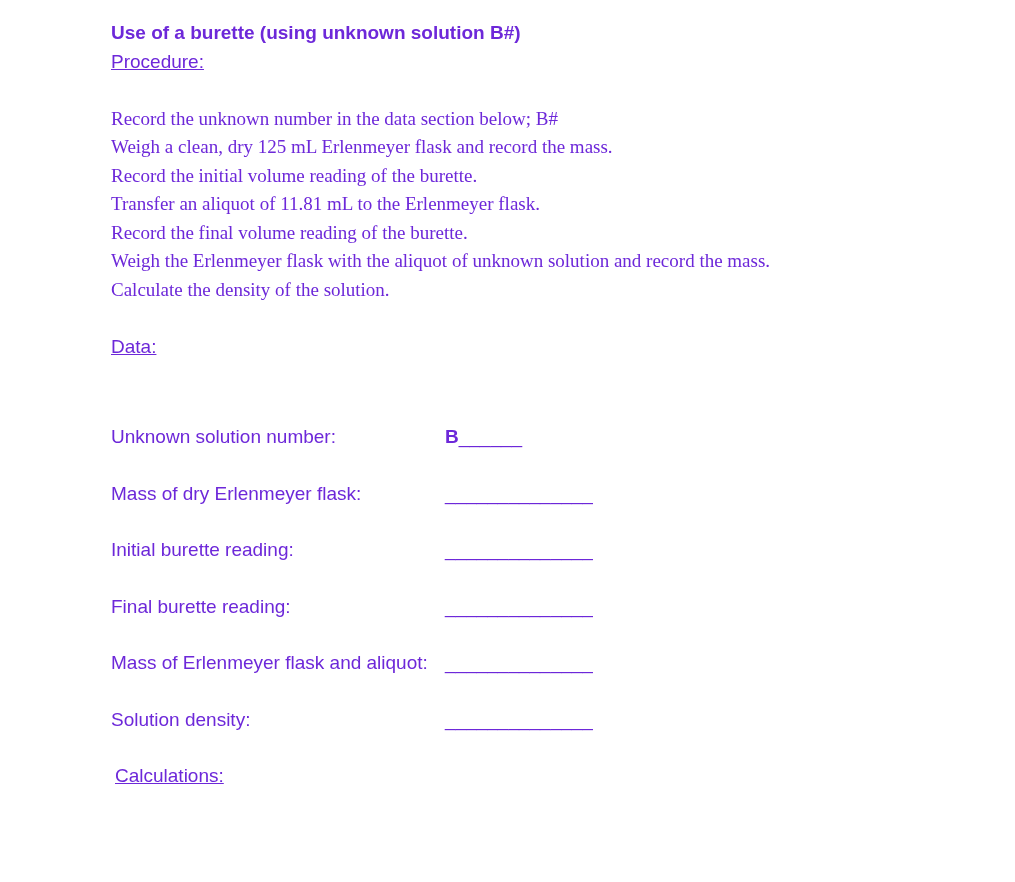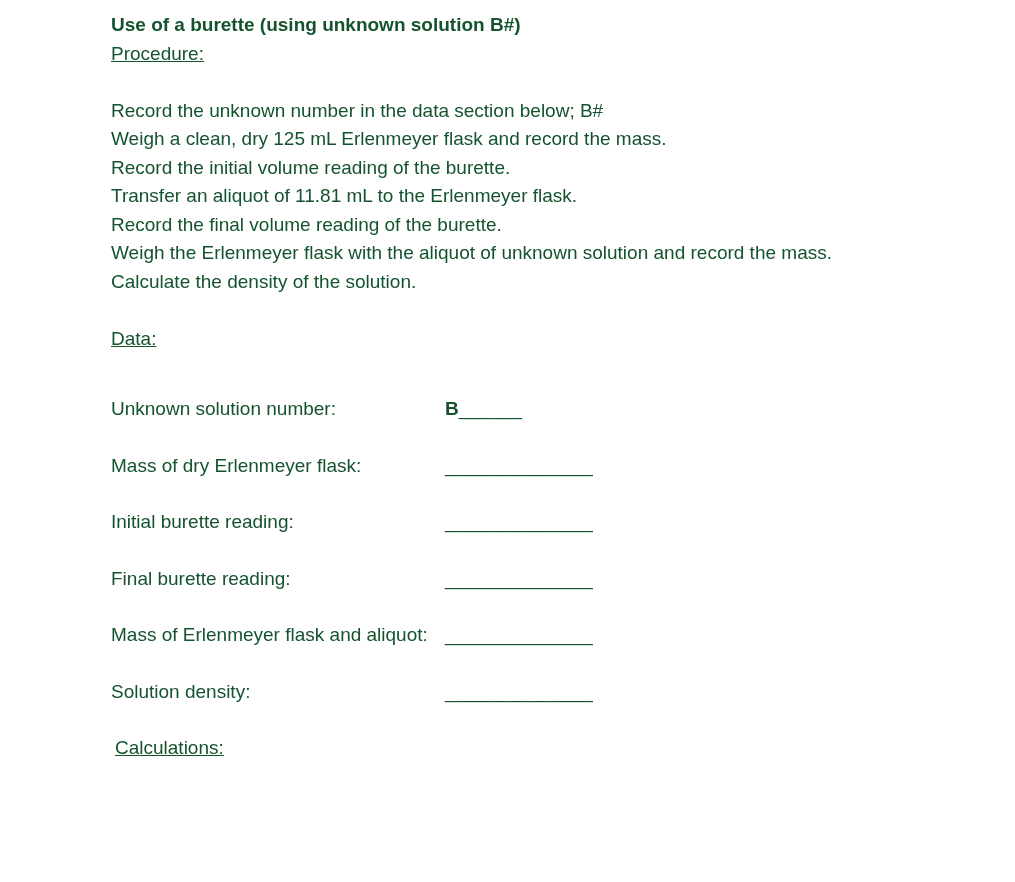--- a/index.html
+++ b/index.html
@@ -2,42 +2,42 @@
 <html><head>
 <meta charset="utf-8">
 <style>
   html, body { margin: 0; padding: 0; background: #ffffff; }
   .page {
     position: relative;
     width: 1015px;
     height: 882px;
     box-sizing: border-box;
     background: #ffffff;
-    color: #14532d;
+    color: #6d28d9;
     font-family: "Liberation Sans", "DejaVu Sans", sans-serif;
     font-size: 19px;
     line-height: 28.5px;
-    padding: 11px 20px 0 111px;
+    padding: 19px 20px 0 111px;
     overflow: hidden;
   }
   .title {
     margin: 0;
     font-size: 19px;
     font-weight: 700;
   }
   .heading {
     font-weight: 400;
     text-decoration: underline;
   }
   .procedure-heading { margin: 0 0 0 0; }
   .steps { margin-top: 28.5px; width: 775px; }
-  .step { margin: 0; }
+  .step { margin: 0; font-family: Liberation Serif, serif; }
   .step .seg-bold { font-weight: 700; }
   .data-heading { margin: 28.5px 0 0 0; }
-  .fields { margin-top: 42px; }
+  .fields { margin-top: 62px; }
   .field-row { margin: 0 0 28px 0; white-space: nowrap; }
   .field-label { display: inline-block; width: 334px; }
   .field-value .value-prefix { font-weight: 700; }
   .blank { white-space: pre; }
   .calc-heading { margin: 4px; }
 </style>
 </head>
 <body>
 
 <div class="page">

